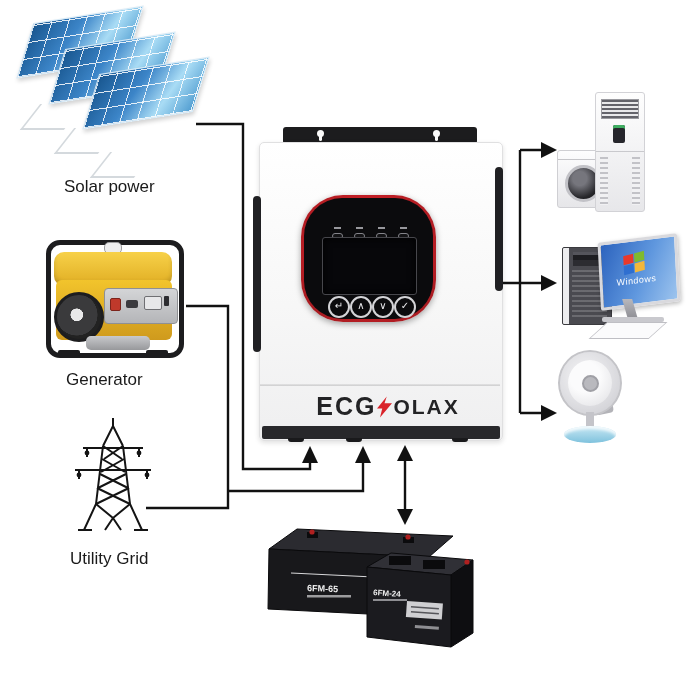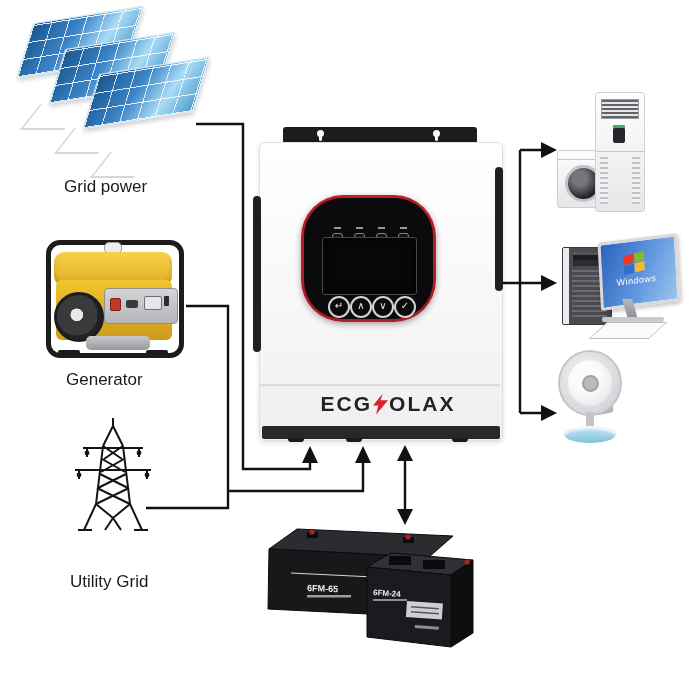--- a/index.html
+++ b/index.html
@@ -61,21 +61,21 @@
   </svg>
 
   <div class="abs" style="left:10;top:50;">
     <div class="panel-leg" style="left:30px;top:104px;"></div>
     <div class="panel-leg" style="left:64px;top:128px;"></div>
     <div class="panel-leg" style="left:100px;top:152px;"></div>
     <div class="panel" style="left:24px;top:16px;"></div>
     <div class="panel" style="left:56px;top:42px;"></div>
     <div class="panel" style="left:90px;top:67px;"></div>
   </div>
-  <div class="lbl" style="left:64px;top:177px;">Grid power</div>
+  <div class="lbl" style="left:64px;top:177px;">Solar power</div>
 
   <div class="abs" style="left:42px;top:238px;width:148px;height:126px;">
     <div class="gen-frame" style="left:4px;top:2px;width:128px;height:108px;"></div>
     <div class="abs" style="left:62px;top:4px;width:16px;height:10px;background:#ededee;border:1px solid #9c9c9e;border-radius:5px;"></div>
     <div class="abs" style="left:12px;top:14px;width:118px;height:34px;background:linear-gradient(#f7d149,#e0ad22);border-radius:10px;box-shadow:inset 0 -4px 4px rgba(0,0,0,.15);"></div>
     <div class="abs" style="left:14px;top:42px;width:116px;height:60px;background:linear-gradient(180deg,#f2c42c,#cf9a1d);border-radius:6px;"></div>
     <div class="abs" style="left:62px;top:50px;width:72px;height:34px;background:linear-gradient(#d4d5d7,#b4b5b8);border-radius:4px;border:1px solid #8f9093;"></div>
     <div class="abs" style="left:68px;top:60px;width:9px;height:11px;background:#c0392b;border:1px solid #7c241b;border-radius:2px;"></div>
     <div class="abs" style="left:84px;top:62px;width:12px;height:8px;background:#3a3a3e;border-radius:2px;"></div>
     <div class="abs" style="left:102px;top:58px;width:16px;height:12px;background:#e7e7e9;border:1px solid #6f6f73;border-radius:2px;"></div>
@@ -100,21 +100,21 @@
       <path d="M20,114 L34,114 M76,114 L90,114"></path>
       <path d="M29,32 L29,41 M81,32 L81,41 M21,54 L21,63 M89,54 L89,63"></path>
     </g>
     <g fill="#141414">
       <circle cx="29" cy="37" r="2.4"></circle>
         <circle cx="81" cy="37" r="2.4"></circle>
       <circle cx="21" cy="59" r="2.4"></circle>
         <circle cx="89" cy="59" r="2.4"></circle>
     </g>
   </svg>
-  <div class="lbl" style="left:70px;top:549px;margin-top:23px;">Utility Grid</div>
+  <div class="lbl" style="left:70px;top:549px;">Utility Grid</div>
 
   <div class="abs" style="left:283px;top:127px;width:194px;height:17px;background:#1c1c1e;border-radius:3px;">
     <span class="keyhole" style="left:34px;top:3px;"></span>
     <span class="keyhole" style="left:150px;top:3px;"></span>
   </div>
 
   <div class="abs" style="left:259px;top:142px;width:242px;height:297px;background:linear-gradient(180deg,#ffffff 0%,#f7f7f7 55%,#efeff0 100%);border:1px solid #e0e0e1;border-radius:5px;box-shadow:0 2px 5px rgba(0,0,0,.12);"></div>
   <div class="abs" style="left:253px;top:196px;width:8px;height:156px;background:#202023;border-radius:4px;"></div>
   <div class="abs" style="left:495px;top:167px;width:8px;height:124px;background:#202023;border-radius:4px;"></div>
 
@@ -142,21 +142,21 @@
 
   <span class="pbtn" style="left:328px;">↵</span>
   <span class="pbtn" style="left:350px;">∧</span>
   <span class="pbtn" style="left:372px;">∨</span>
   <span class="pbtn" style="left:394px;">✓</span>
 
   <div class="abs" style="left:260px;top:384px;width:240px;height:2px;background:linear-gradient(#e3e3e4,#cdcdce);"></div>
 
   <div class="abs" style="left:259px;top:392px;width:242px;text-align:center;">
     <span style="display:inline-flex;align-items:center;">
-      <span style="font-weight:700;font-size:21px;letter-spacing:2px;color:#232325;padding-left:16px;">ECG</span>
+      <span style="font-weight:700;font-size:25px;letter-spacing:2px;color:#232325;padding-left:16px;">ECG</span>
       <svg width="15" height="24" viewBox="0 0 20 28" style="margin:0 1px;">
         <polygon points="13,0 0,16 7,16 4,28 20,9 10,9" fill="#d9232a"></polygon>
       </svg>
       <span style="font-weight:700;font-size:21px;letter-spacing:2px;color:#232325;">OLAX</span>
     </span>
   </div>
 
   <div class="abs" style="left:262px;top:426px;width:238px;height:13px;background:#28282b;border-radius:2px;"></div>
   <div class="foot" style="left:288px;top:438px;"></div>
   <div class="foot" style="left:346px;top:438px;"></div>

